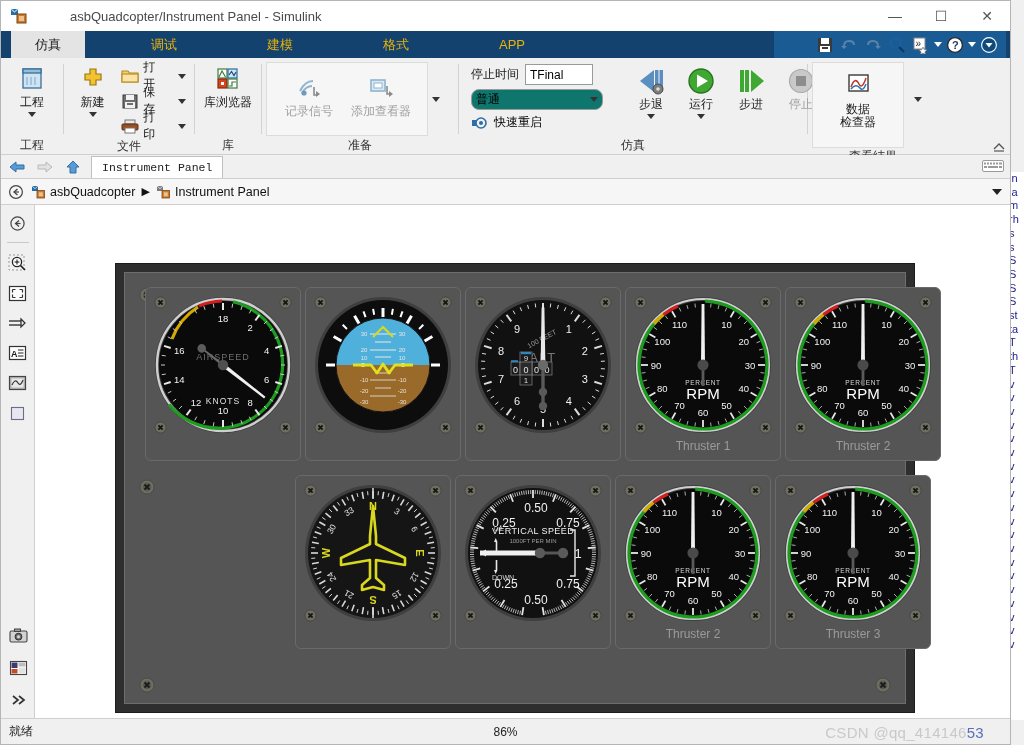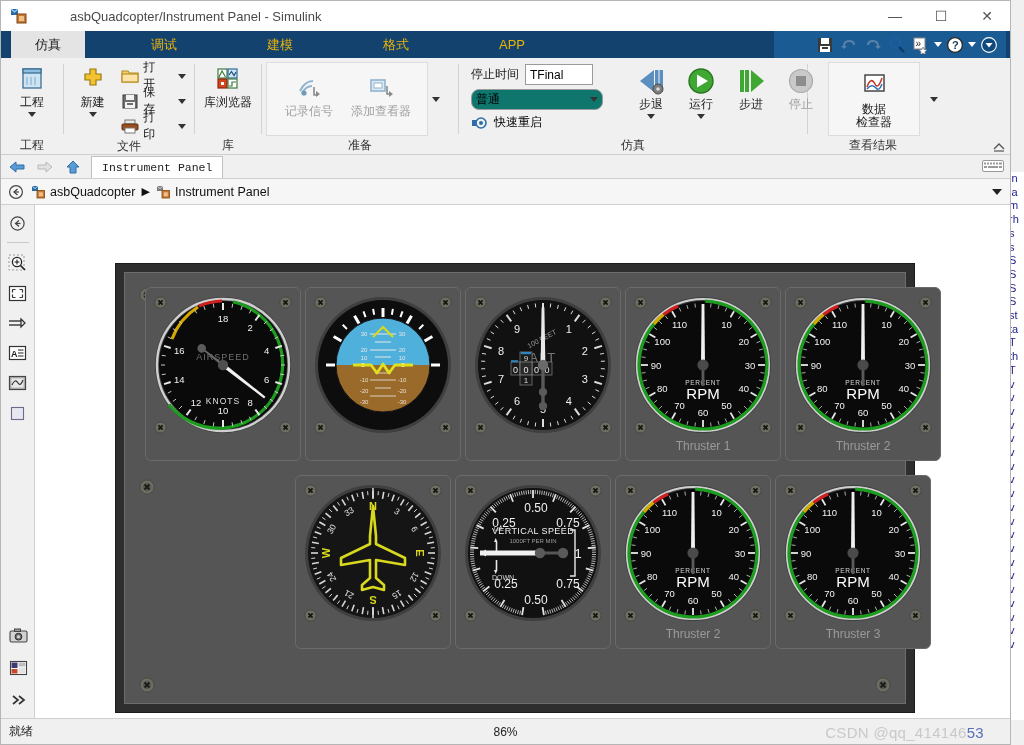--- a/index.html
+++ b/index.html
@@ -116,21 +116,21 @@
   }
   .selinput {
     width:132px; height:21px; border:1px solid #9a9a9a; background:#0f766e;
     font-size:12px; padding:0 4px; display:flex; align-items:center; justify-content:space-between;
     border-radius:8px;
   }
   .selinput .caret2 { width:0;height:0;border-left:4px solid transparent;border-right:4px solid transparent;border-top:5px solid #333; }
   .restartrow { display:flex; align-items:center; gap:5px; }
 
   .resultbox {
-    border:1px solid #dcdcdc; background:#f6f6f6; height:74px; margin:4px 0 0 16px;
+    border:1px solid #dcdcdc; background:#f6f6f6; height:86px; margin:4px 0 0 0;
     display:flex; align-items:flex-start; padding:4px 8px 0 8px;
   }
   .ribbon-collapse {
     position:absolute; right:4px; bottom:2px; color:#555; font-size:10px;
   }
 
   
   .navbar {
     flex:0 0 24px; display:flex; align-items:center; background:#f0f0f0;
     border-bottom:1px solid #cfcfcf; padding-left:6px; gap:8px; position:relative;

